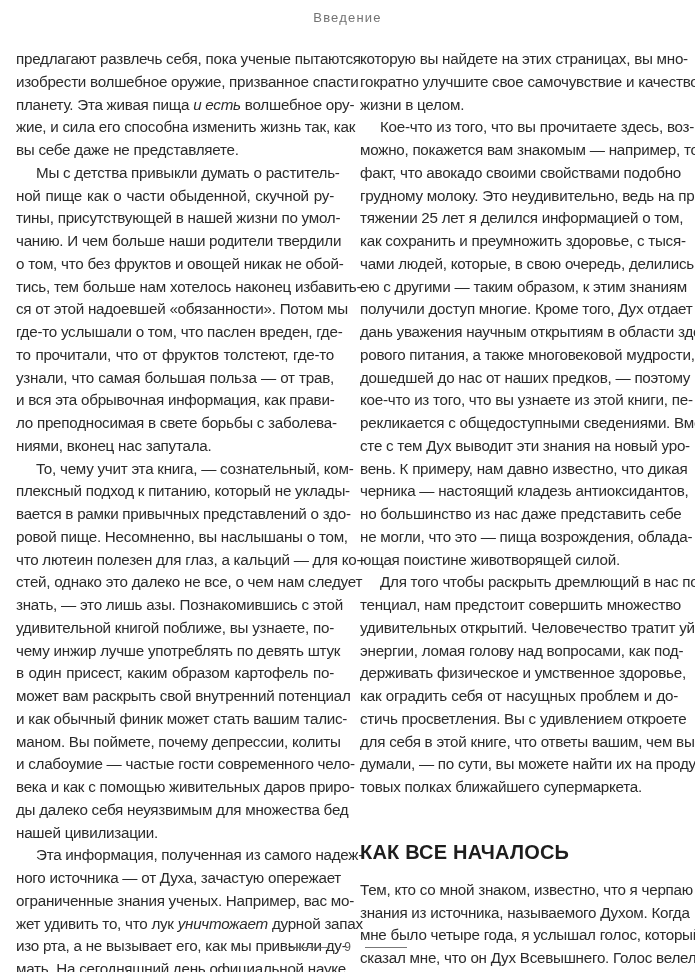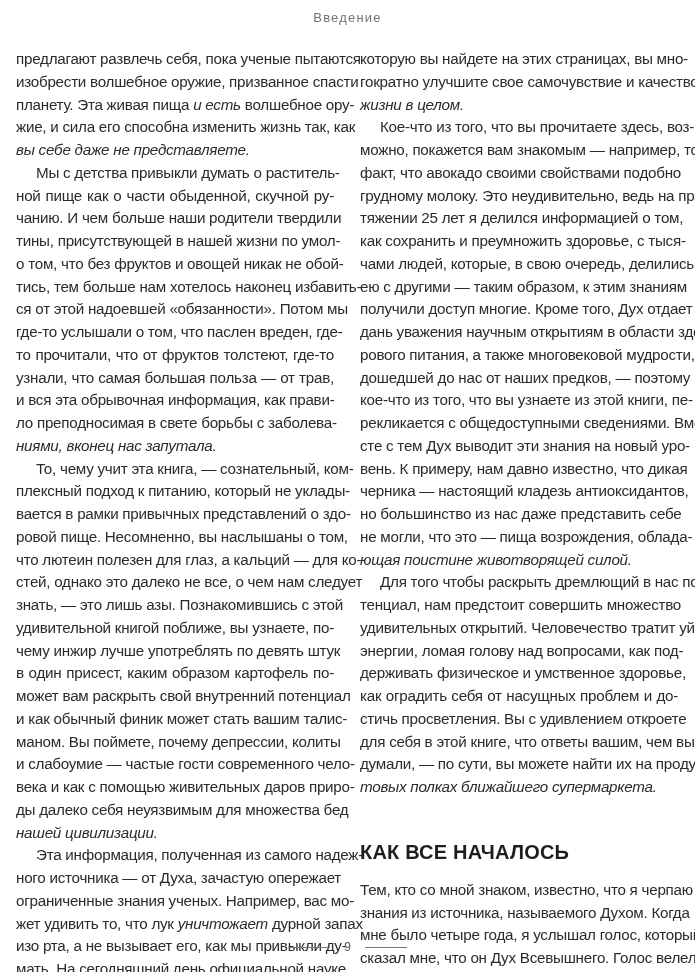--- a/index.html
+++ b/index.html
@@ -5,21 +5,21 @@
   html, body { margin: 0; padding: 0; background: #ffffff; }
   body { width: 695px; height: 972px; position: relative; overflow: hidden;
          font-family: "Liberation Sans", sans-serif; color: #2b2b2b; }
   .running-head { position: absolute; top: 10px; left: 0; width: 695px; text-align: center;
          font-size: 13px; letter-spacing: 1.2px; color: #737373; }
   .col { position: absolute; top: 48px; width: 318px; }
   .col.left { left: 16px; }
   .col.right { left: 360px; }
   .line { display: block; height: 22.75px; line-height: 22.75px; font-size: 15.2px;
           white-space: nowrap; text-align: justify; text-align-last: justify; letter-spacing: -0.25px; }
-  .line.last { text-align-last: left; font-style: italic; }
+  .line.last { text-align-last: left; }
   .line.indent { padding-left: 20px; }
   .gap { display: block; height: 40px; }
   .gap-small { display: block; height: 14px; }
   .heading { display: block; height: 26px; line-height: 26px; font-size: 20px; font-weight: bold;
              letter-spacing: 0.2px; color: #1e1e1e; }
   .footer { position: absolute; top: 940px; left: 0; width: 695px; display: flex;
             justify-content: center; align-items: center; gap: 14px; }
   .footer .rule { width: 42px; height: 1px; background: #777; }
   .footer .num { font-size: 12px; color: #555; }
   i { }
@@ -30,22 +30,22 @@
 <div class="running-head">Введение</div>
 
 <div class="col left" id="col-left">
     <span class="line">предлагают развлечь себя, пока ученые пытаются</span>
     <span class="line">изобрести волшебное оружие, призванное спасти</span>
     <span class="line">планету. Эта живая пища <i>и есть</i> волшебное ору-</span>
     <span class="line">жие, и сила его способна изменить жизнь так, как</span>
     <span class="line last">вы себе даже не представляете.</span>
     <span class="line indent">Мы с детства привыкли думать о раститель-</span>
     <span class="line">ной пище как о части обыденной, скучной ру-</span>
+    <span class="line">тины, присутствующей в нашей жизни по умол-</span>
     <span class="line">чанию. И чем больше наши родители твердили</span>
-    <span class="line">тины, присутствующей в нашей жизни по умол-</span>
     <span class="line">о том, что без фруктов и овощей никак не обой-</span>
     <span class="line">тись, тем больше нам хотелось наконец избавить-</span>
     <span class="line">ся от этой надоевшей «обязанности». Потом мы</span>
     <span class="line">где-то услышали о том, что паслен вреден, где-</span>
     <span class="line">то прочитали, что от фруктов толстеют, где-то</span>
     <span class="line">узнали, что самая большая польза — от трав,</span>
     <span class="line">и вся эта обрывочная информация, как прави-</span>
     <span class="line">ло преподносимая в свете борьбы с заболева-</span>
     <span class="line last">ниями, вконец нас запутала.</span>
     <span class="line indent">То, чему учит эта книга, — сознательный, ком-</span>

